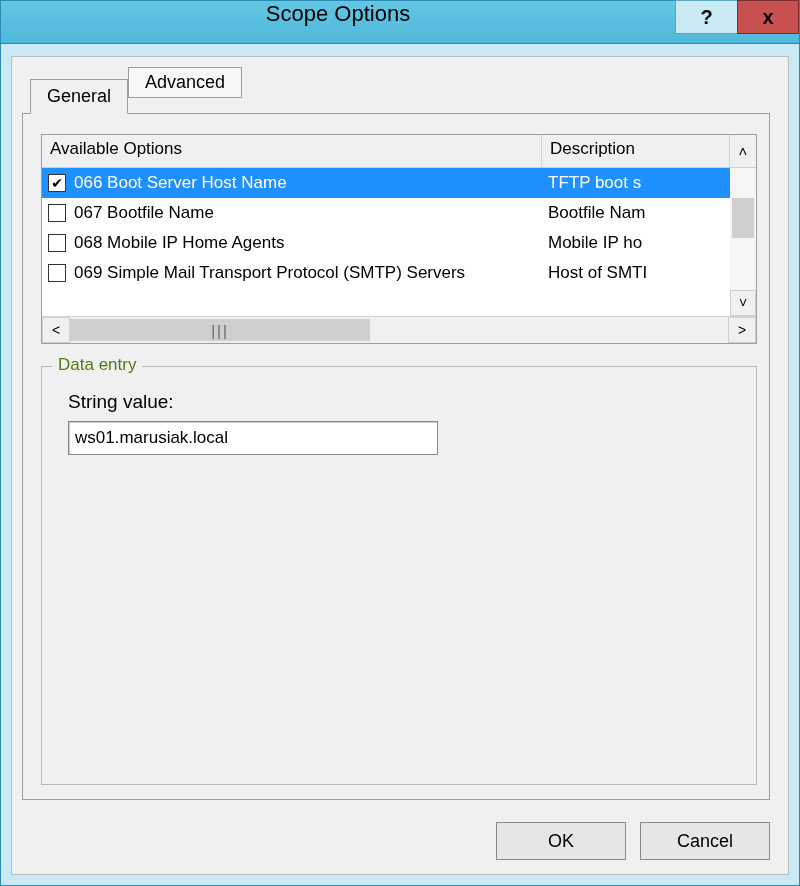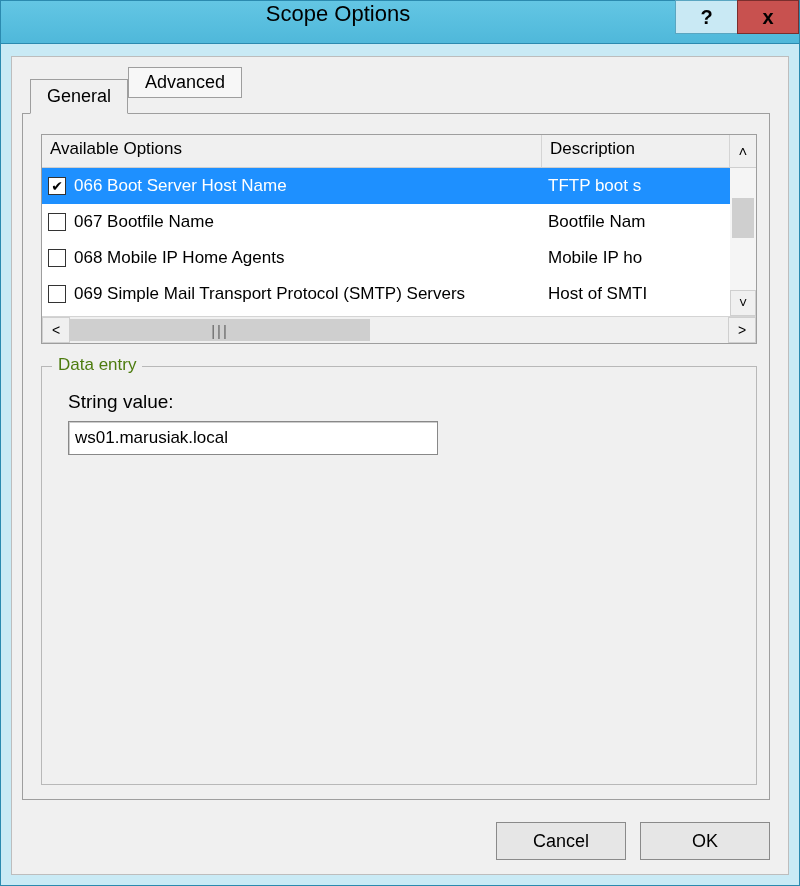--- a/index.html
+++ b/index.html
@@ -145,21 +145,21 @@
     flex: 1;
     display: flex;
     overflow: hidden;
   }
   .list-body {
     flex: 1;
     overflow: hidden;
   }
   .row {
     display: flex;
-    height: 36px;
+    height: 30px;
     align-items: center;
     font-size: 17px;
   }
   .row.selected {
     background: #1e90ff;
     color: #fff;
   }
   .cell-opt {
     width: 500px;
     display: flex;
@@ -356,19 +356,19 @@
 
         <div class="groupbox">
           <div class="group-label">Data entry</div>
           <div class="field-label">String value:</div>
           <input class="string-input" type="text" value="ws01.marusiak.local" style="">
         </div>
 
       </div>
 
       <div class="button-row">
+        <button class="btn">OK</button>
         <button class="btn">Cancel</button>
-        <button class="btn">OK</button>
       </div>
 
     </div>
   </div>
 </div>
 
 </body></html>

